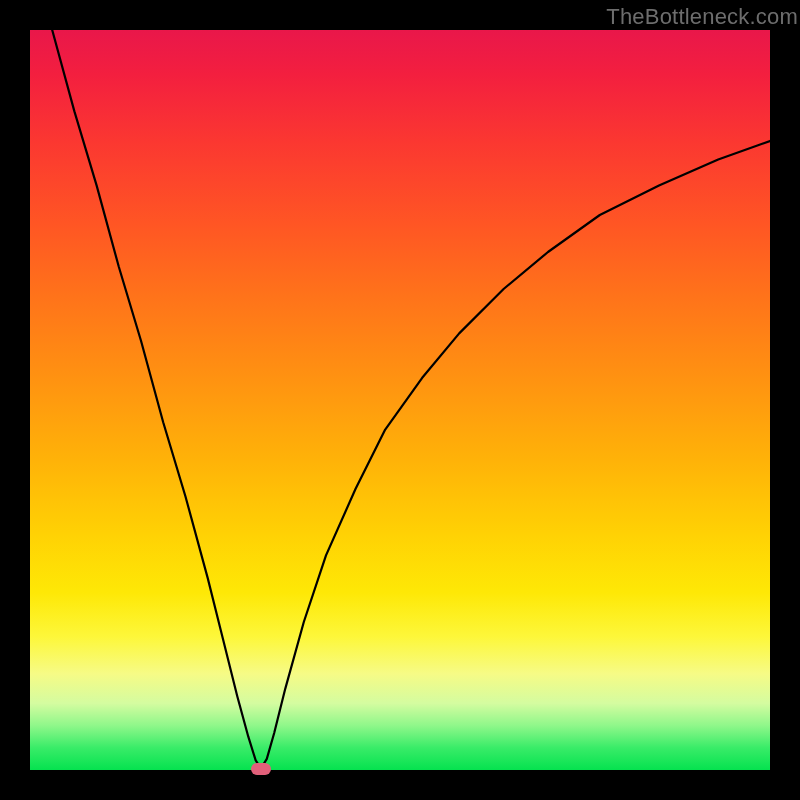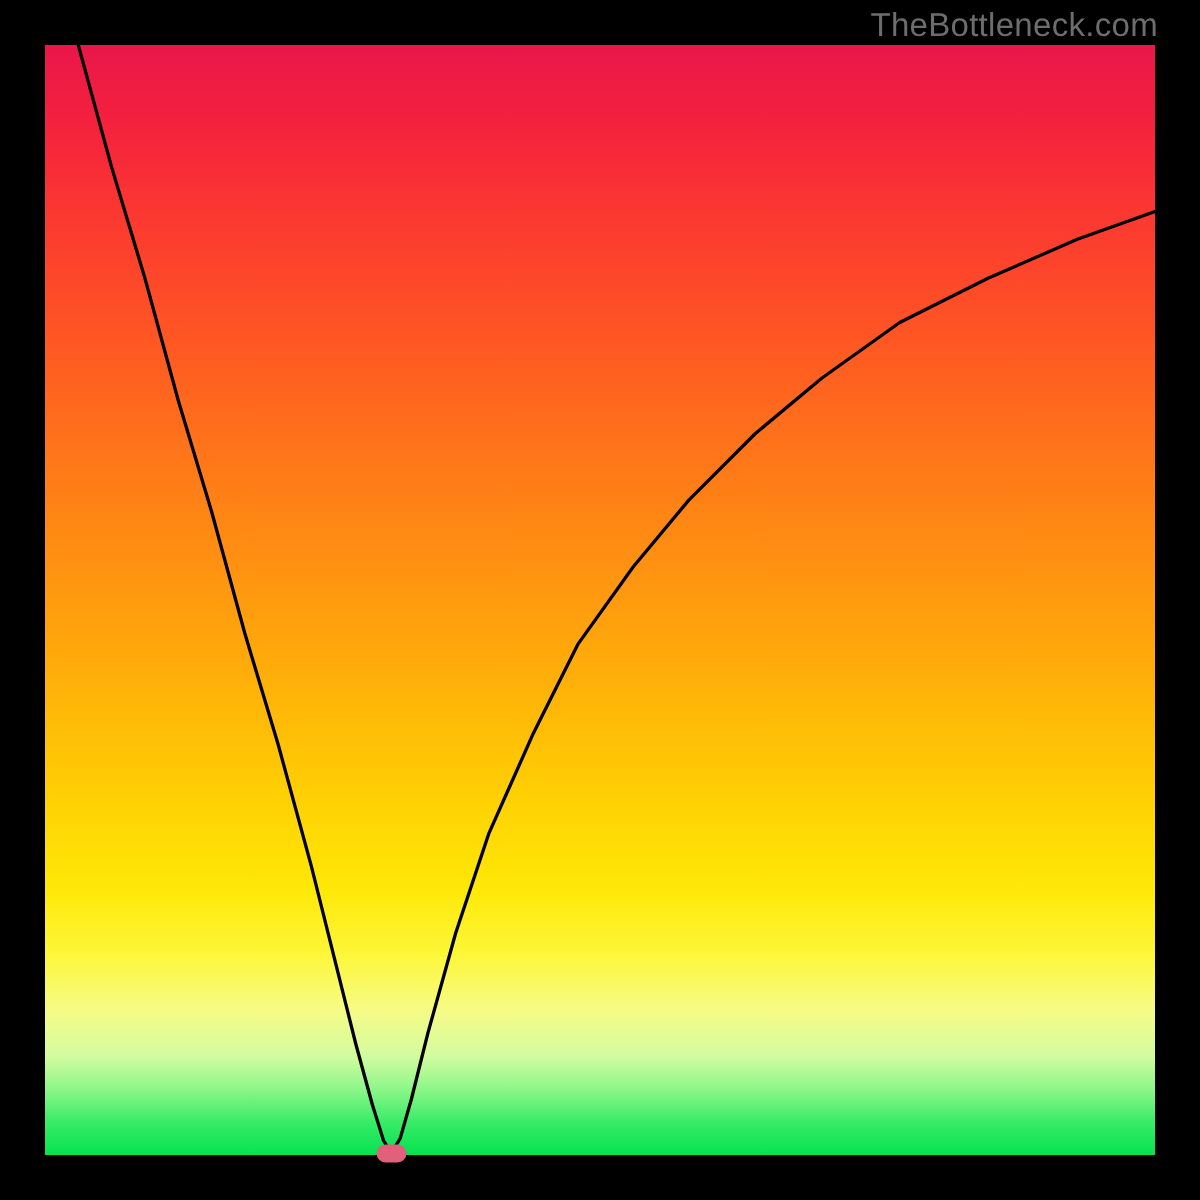--- a/index.html
+++ b/index.html
@@ -39,21 +39,21 @@
       #f6fb86 87%,
       #d4fca0 91%,
       #8ff78a 94%,
       #39ec68 97%,
       #05e24f 100%
     );
   }
   .watermark {
     position: absolute;
     top: 4px;
-    right: 28px;
+    right: 2px;
     color: #6d6d6d;
     font-size: 22px;
     font-weight: 500;
     letter-spacing: 0.2px;
     user-select: none;
   }
   svg.curve {
     position: absolute;
     left: 0;
     top: 0;

